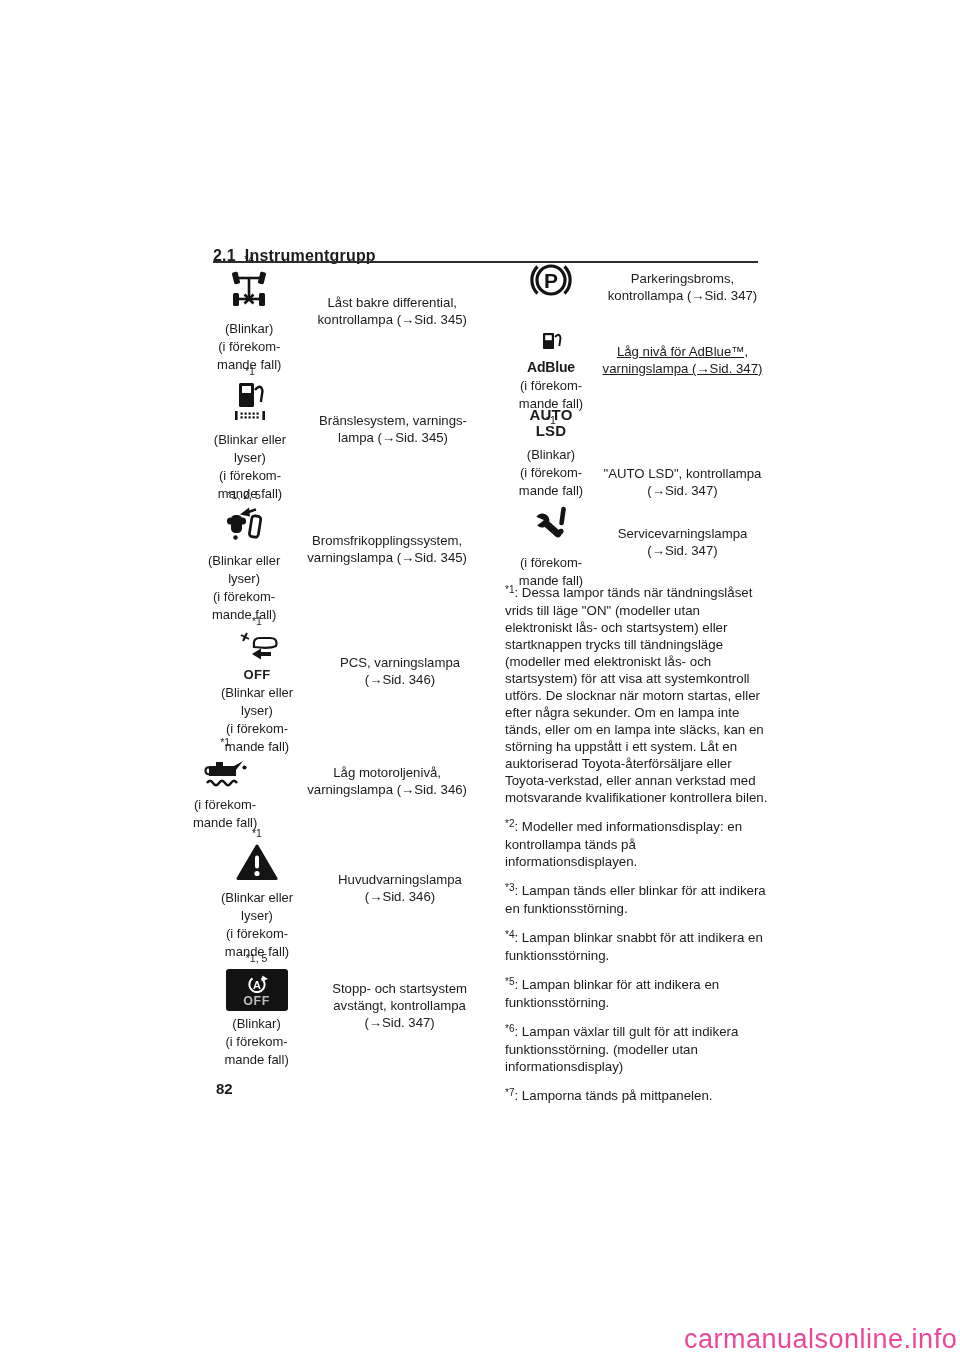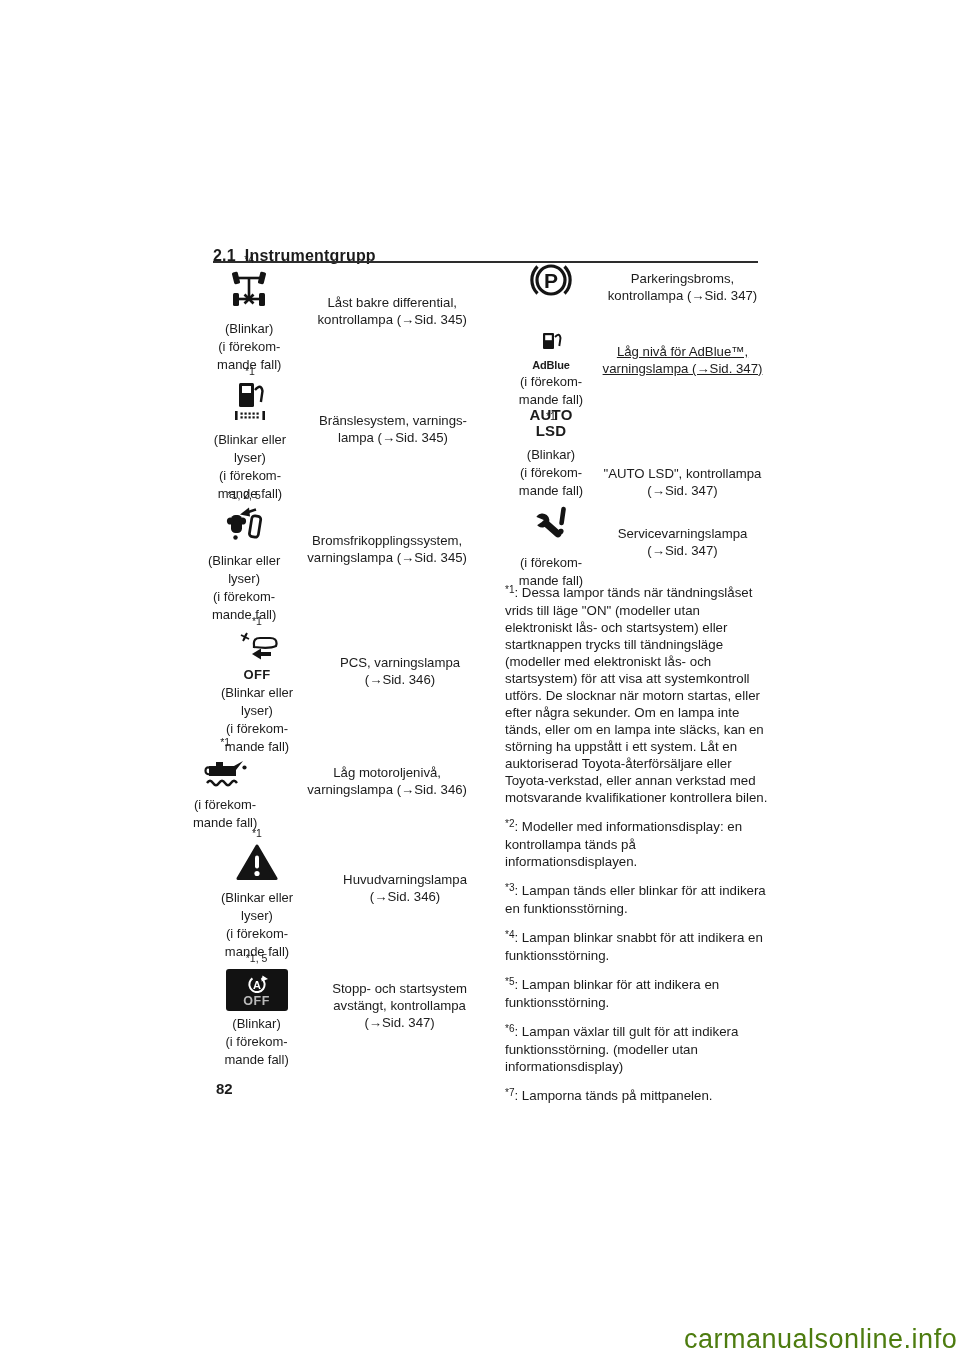--- a/index.html
+++ b/index.html
@@ -20,32 +20,32 @@
   .col-right .icell { width:92px; }
   .dcell { flex:1; display:flex; flex-direction:column; align-items:center; }
 
   .note { font-size:10.5px; line-height:13px; height:14px; }
   .cap  { font-size:13px; line-height:18px; text-align:center; white-space:pre; margin-top:2px; }
   .desc { font-size:13.2px; line-height:16.8px; text-align:center; white-space:pre; }
   .icon { margin:3px 0 2px; }
 
   .pcs-off { font-size:13px; font-weight:bold; margin-top:-1px; letter-spacing:.3px; }
   .autolsd { font-size:15px; font-weight:bold; line-height:16px; text-align:center; white-space:pre; margin-top:9px; letter-spacing:.2px; }
-  .adblue-lbl { font-size:11px; font-weight:bold; margin-top:-1px; letter-spacing:-.2px; }
+  .adblue-lbl { font-size:14px; font-weight:bold; margin-top:-1px; letter-spacing:-.2px; }
 
   .ssbox { width:62px; height:42px; background:#121212; border-radius:3px;
            display:flex; flex-direction:column; align-items:center; justify-content:center; }
   .ssbox .ss-off { color:#b9b9b9; font-size:12.5px; font-weight:bold; line-height:12px; letter-spacing:.5px; }
 
   .fnotes { position:absolute; left:505px; top:584px; width:264px; font-size:13.3px; line-height:17px; }
   .fn { margin:0 0 12px 0; }
   .ref { font-size:10px; position:relative; top:-4px; }
 
   .pageno { position:absolute; left:216px; top:1080px; font-size:15px; font-weight:bold; }
-  .wm { position:absolute; left:684px; top:1324px; font-size:27px; color:#4d7c0f; letter-spacing:.5px; }
+  .wm { position:absolute; left:684px; top:1324px; font-size:27px; color:#ec4899; letter-spacing:.5px; }
 
   svg .st { stroke:#141414; fill:none; }
   svg .fl { fill:#141414; }
 </style>
 </head>
 <body>
 
 <div class="page">
 
   <div class="hdr">
@@ -203,21 +203,21 @@
             <path class="fl" d="M21 2 L40 34.5 L2 34.5 Z" stroke="#141414" stroke-width="3" stroke-linejoin="round"></path>
             <rect x="19" y="11.5" width="4" height="13" rx="2" fill="#ffffff"></rect>
             <circle cx="21" cy="29.5" r="2.6" fill="#ffffff"></circle>
           </svg>
         </div>
         <div class="cap">(Blinkar eller
 lyser)
 (i förekom-
 mande fall)</div>
       </div>
-      <div class="dcell" style="padding-top:45px;align-items:flex-end;">
+      <div class="dcell" style="padding-top:45px;">
         <div class="desc">Huvudvarningslampa
 (→Sid. 346)</div>
       </div>
     </div>
 
     <div class="row" style="height:115px;">
       <div class="icell">
         <div class="note">*1, 5</div>
         <div class="icon">
           <div class="ssbox">

